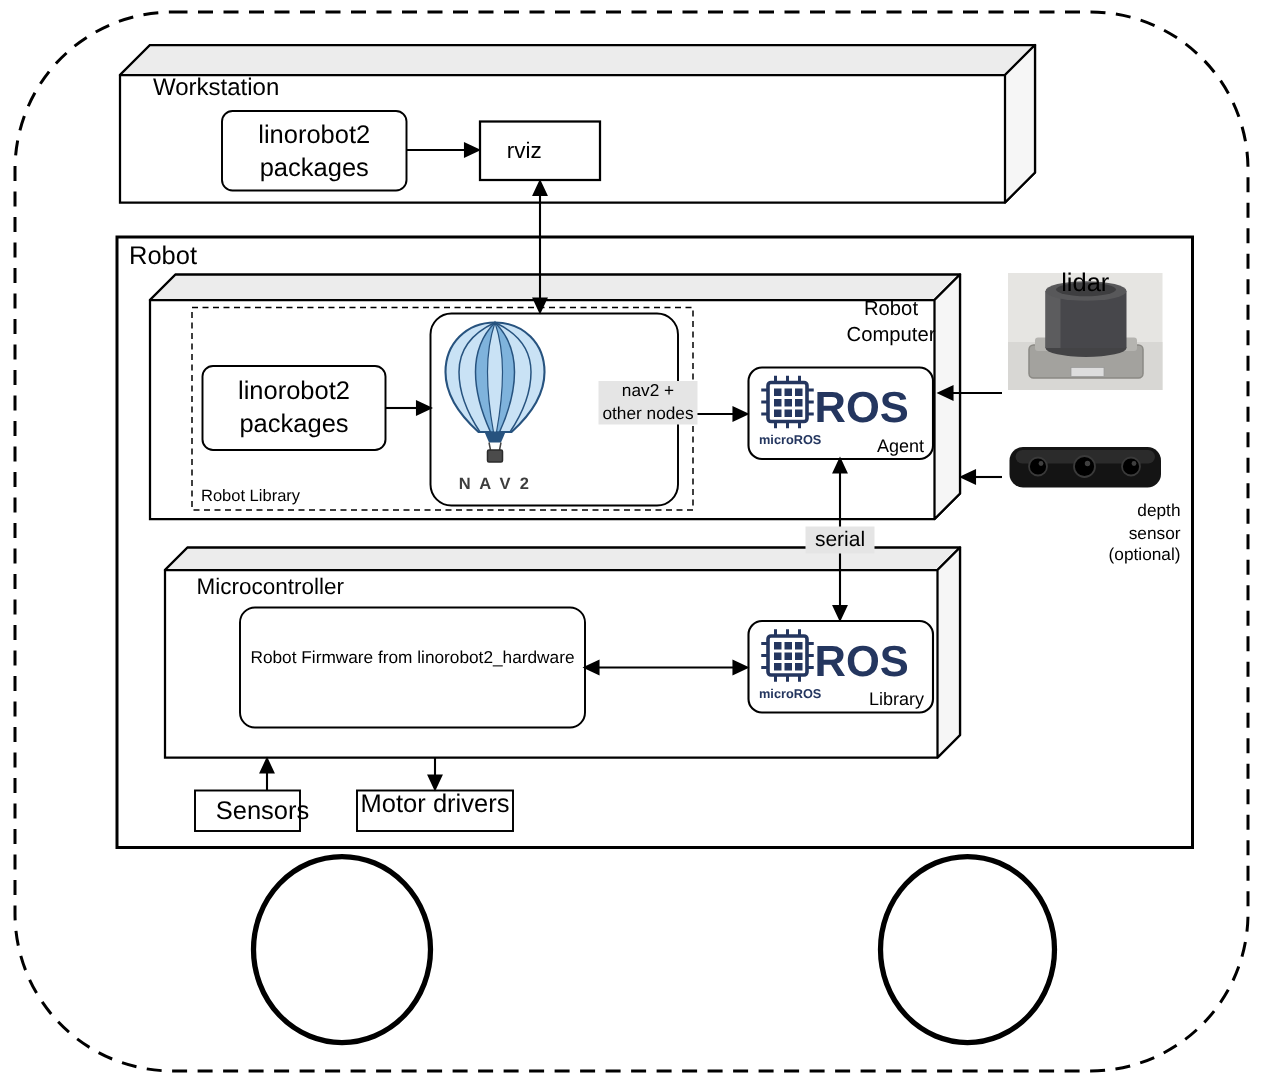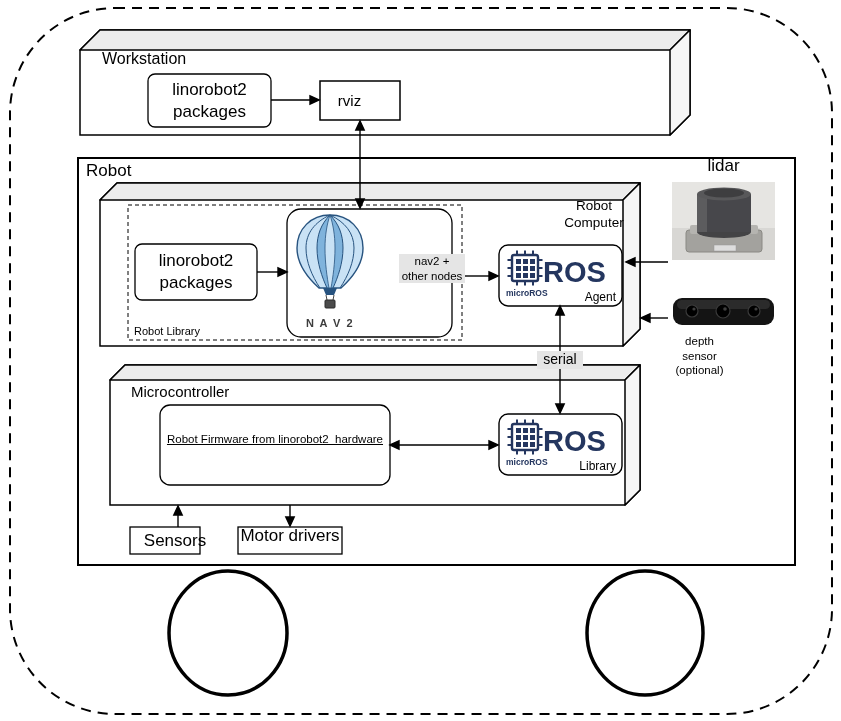--- a/index.html
+++ b/index.html
@@ -200,27 +200,27 @@
 
 <div class="lbl center f115 whitebg" style="left:399px; top:254px; width:66px;">
   <span>nav2 +</span>
   <span>other nodes</span>
 </div>
 
 <div class="lbl center f14 whitebg" style="left:537px; top:351px; width:46px;">serial</div>
 
 <div class="lbl f15" style="left:131px; top:382px;">Microcontroller</div>
 
-<div class="lbl center f115" style="left:160px; top:405px; width:230px; height:68px;text-decoration:underline;">Robot Firmware from linorobot2_hardware</div>
+<div class="lbl center f115" style="left:160px; top:405px; width:230px; height:68px;">Robot Firmware from linorobot2_hardware</div>
 
 <div class="lbl center f12" style="left:130px; top:527px; width:90px; height:27px;">Sensors</div>
 
 <div class="lbl center f12" style="left:238px; top:522px; width:104px; height:27px;">Motor drivers</div>
 
-<div class="lbl center f12" style="left:672px; top:155px; width:103px;">lidar</div>
-
-<div class="lbl center f115" style="left:648px; top:334px; width:103px;">
+<div class="lbl center f12" style="left:672px; top:178px; width:103px;">lidar</div>
+
+<div class="lbl center f115" style="left:684px; top:334px; width:103px;align-items:flex-end;">
   <span>depth</span>
   <span>sensor</span>
   <span>(optional)</span>
 </div>
 
 </div>
 
 </body></html>

